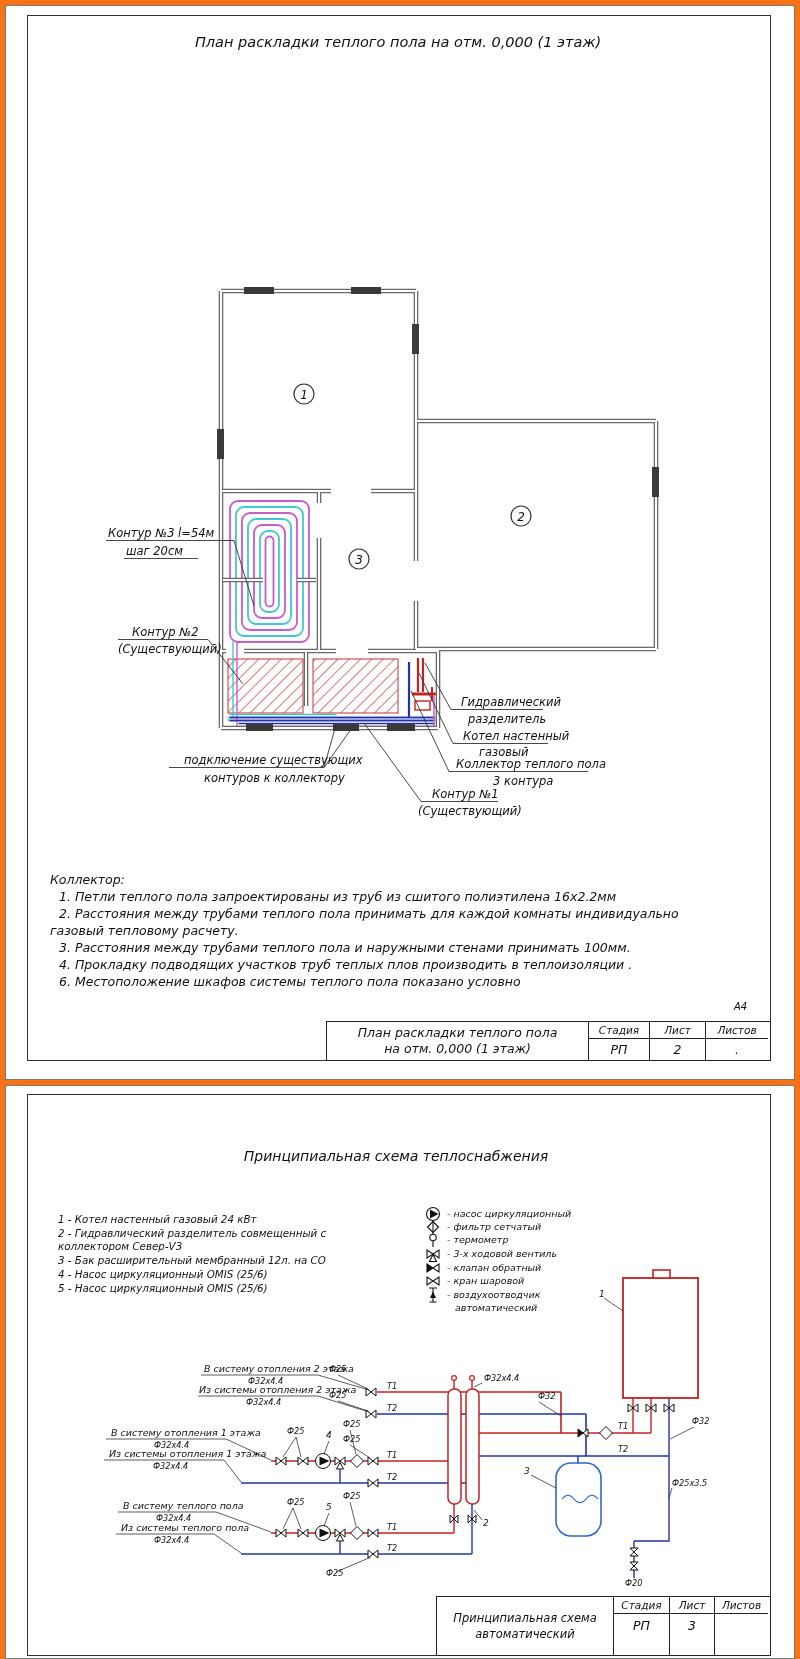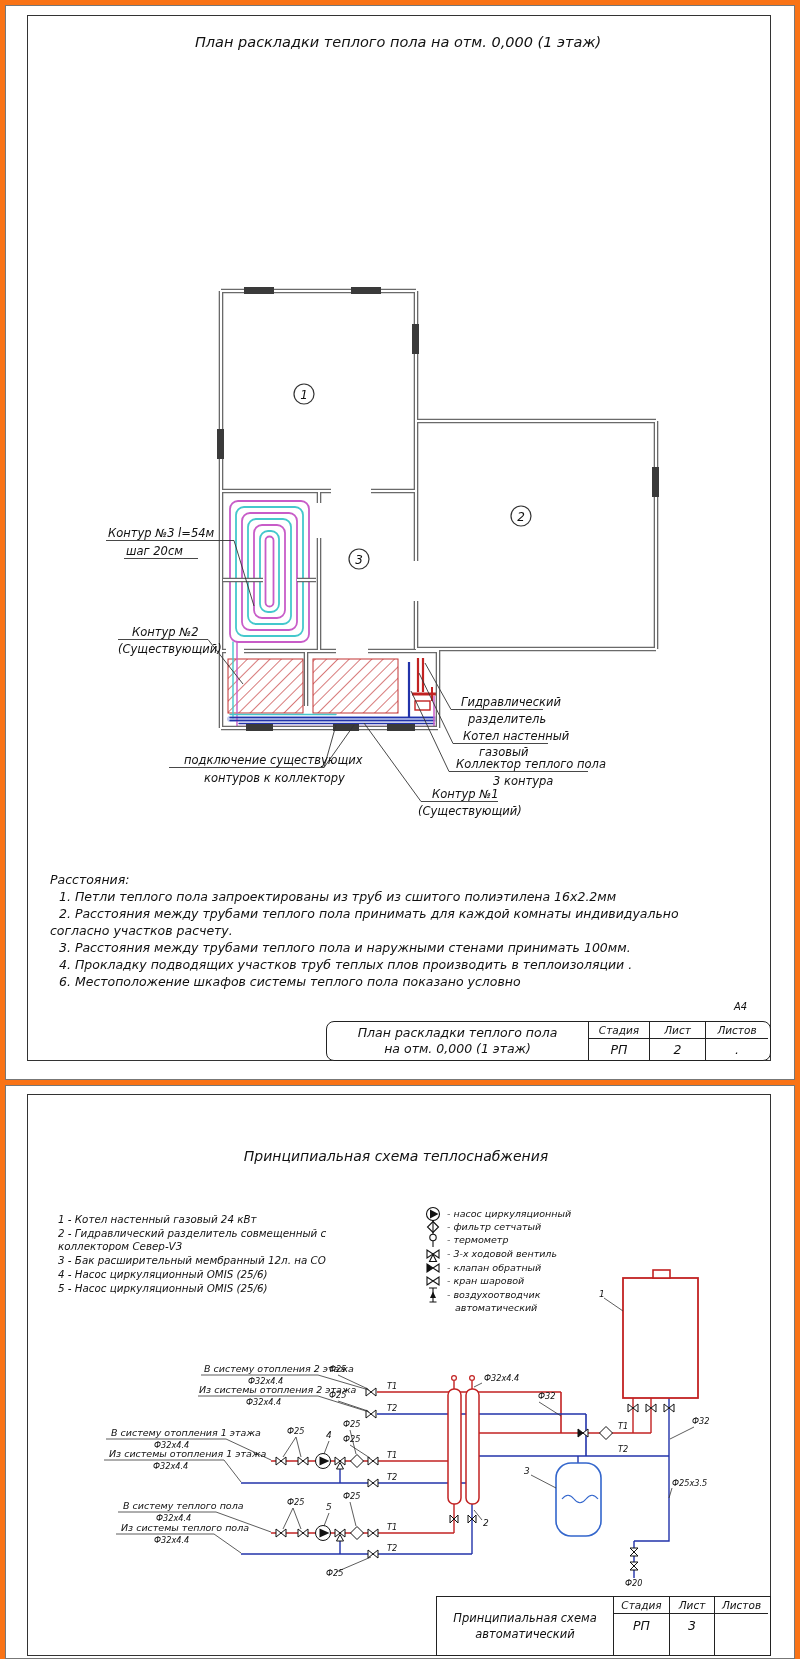--- a/index.html
+++ b/index.html
@@ -11,21 +11,21 @@
   #sheet2{top:1085px;height:574px;overflow:hidden;}
   .frame{position:absolute;border:1.6px solid #333;box-sizing:border-box;}
   #frame1{left:21px;top:9px;width:744px;height:1046px;}
   #frame2{left:21px;top:8px;width:744px;height:562px;}
   svg.draw{position:absolute;left:0;top:0;}
   svg text{font-family:"DejaVu Sans",sans-serif;font-style:italic;fill:#111;}
   .notes{position:absolute;left:44px;top:865px;width:712px;font-size:12.5px;line-height:17px;color:#111;}
   .notes .item{padding-left:9px;}
   .equip{position:absolute;left:52px;top:127px;width:360px;font-size:10.3px;line-height:13.7px;color:#111;}
   .tb{position:absolute;display:flex;background:#fff;border:1.6px solid #222;box-sizing:border-box;}
-  #tb1{left:320px;top:1015px;width:445px;height:40px;border-radius:8px;}
+  #tb1{left:320px;top:1015px;width:445px;height:40px;}
   #tb2{left:430px;top:510px;width:335px;height:60px;}
   .tb-main{display:flex;flex-direction:column;justify-content:center;align-items:center;
            border-right:1.6px solid #222;box-sizing:border-box;font-size:12.5px;line-height:16px;}
   .tb-col{display:flex;flex-direction:column;box-sizing:border-box;}
   .tb-col+.tb-col{border-left:1.4px solid #222;}
   .tb-col .hd{height:17px;border-bottom:1.4px solid #222;display:flex;align-items:center;
               justify-content:center;font-size:10.5px;box-sizing:border-box;}
   .tb-col .vl{flex:1;display:flex;align-items:center;justify-content:center;font-size:12.5px;}
   #tb2 .tb-col .vl{align-items:flex-start;padding-top:4px;}
   #tb2 .tb-main{font-size:11.5px;}
@@ -144,24 +144,24 @@
         <text x="457" y="734">Котел настенный</text>
         <text x="473" y="750">газовый</text>
         <text x="450" y="762">Коллектор теплого пола</text>
         <text x="487" y="779">3 контура</text>
         <text x="426" y="792">Контур №1</text>
         <text x="412" y="809">(Существующий)</text>
       </g>
     </svg>
 
     <div class="notes">
-      <div>Расстояния:</div>
+      <div>Коллектор:</div>
       <div class="item">1. Петли теплого пола запроектированы из труб из сшитого полиэтилена  16х2.2мм</div>
       <div class="item">2. Расстояния между трубами теплого пола принимать для каждой комнаты индивидуально</div>
-      <div>согласно участков расчету.</div>
+      <div>газовый тепловому расчету.</div>
       <div class="item">3. Расстояния между трубами теплого пола и наружными стенами принимать  100мм.</div>
       <div class="item">4. Прокладку подводящих участков труб теплых плов производить в теплоизоляции .</div>
       <div class="item">6. Местоположение шкафов системы теплого пола показано условно</div>
     </div>
 
     <div class="tb" id="tb1">
       <div class="tb-main" style="width:262px;">
         <div>План раскладки теплого пола</div>
         <div>на отм. 0,000 (1 этаж)</div>
       </div>

